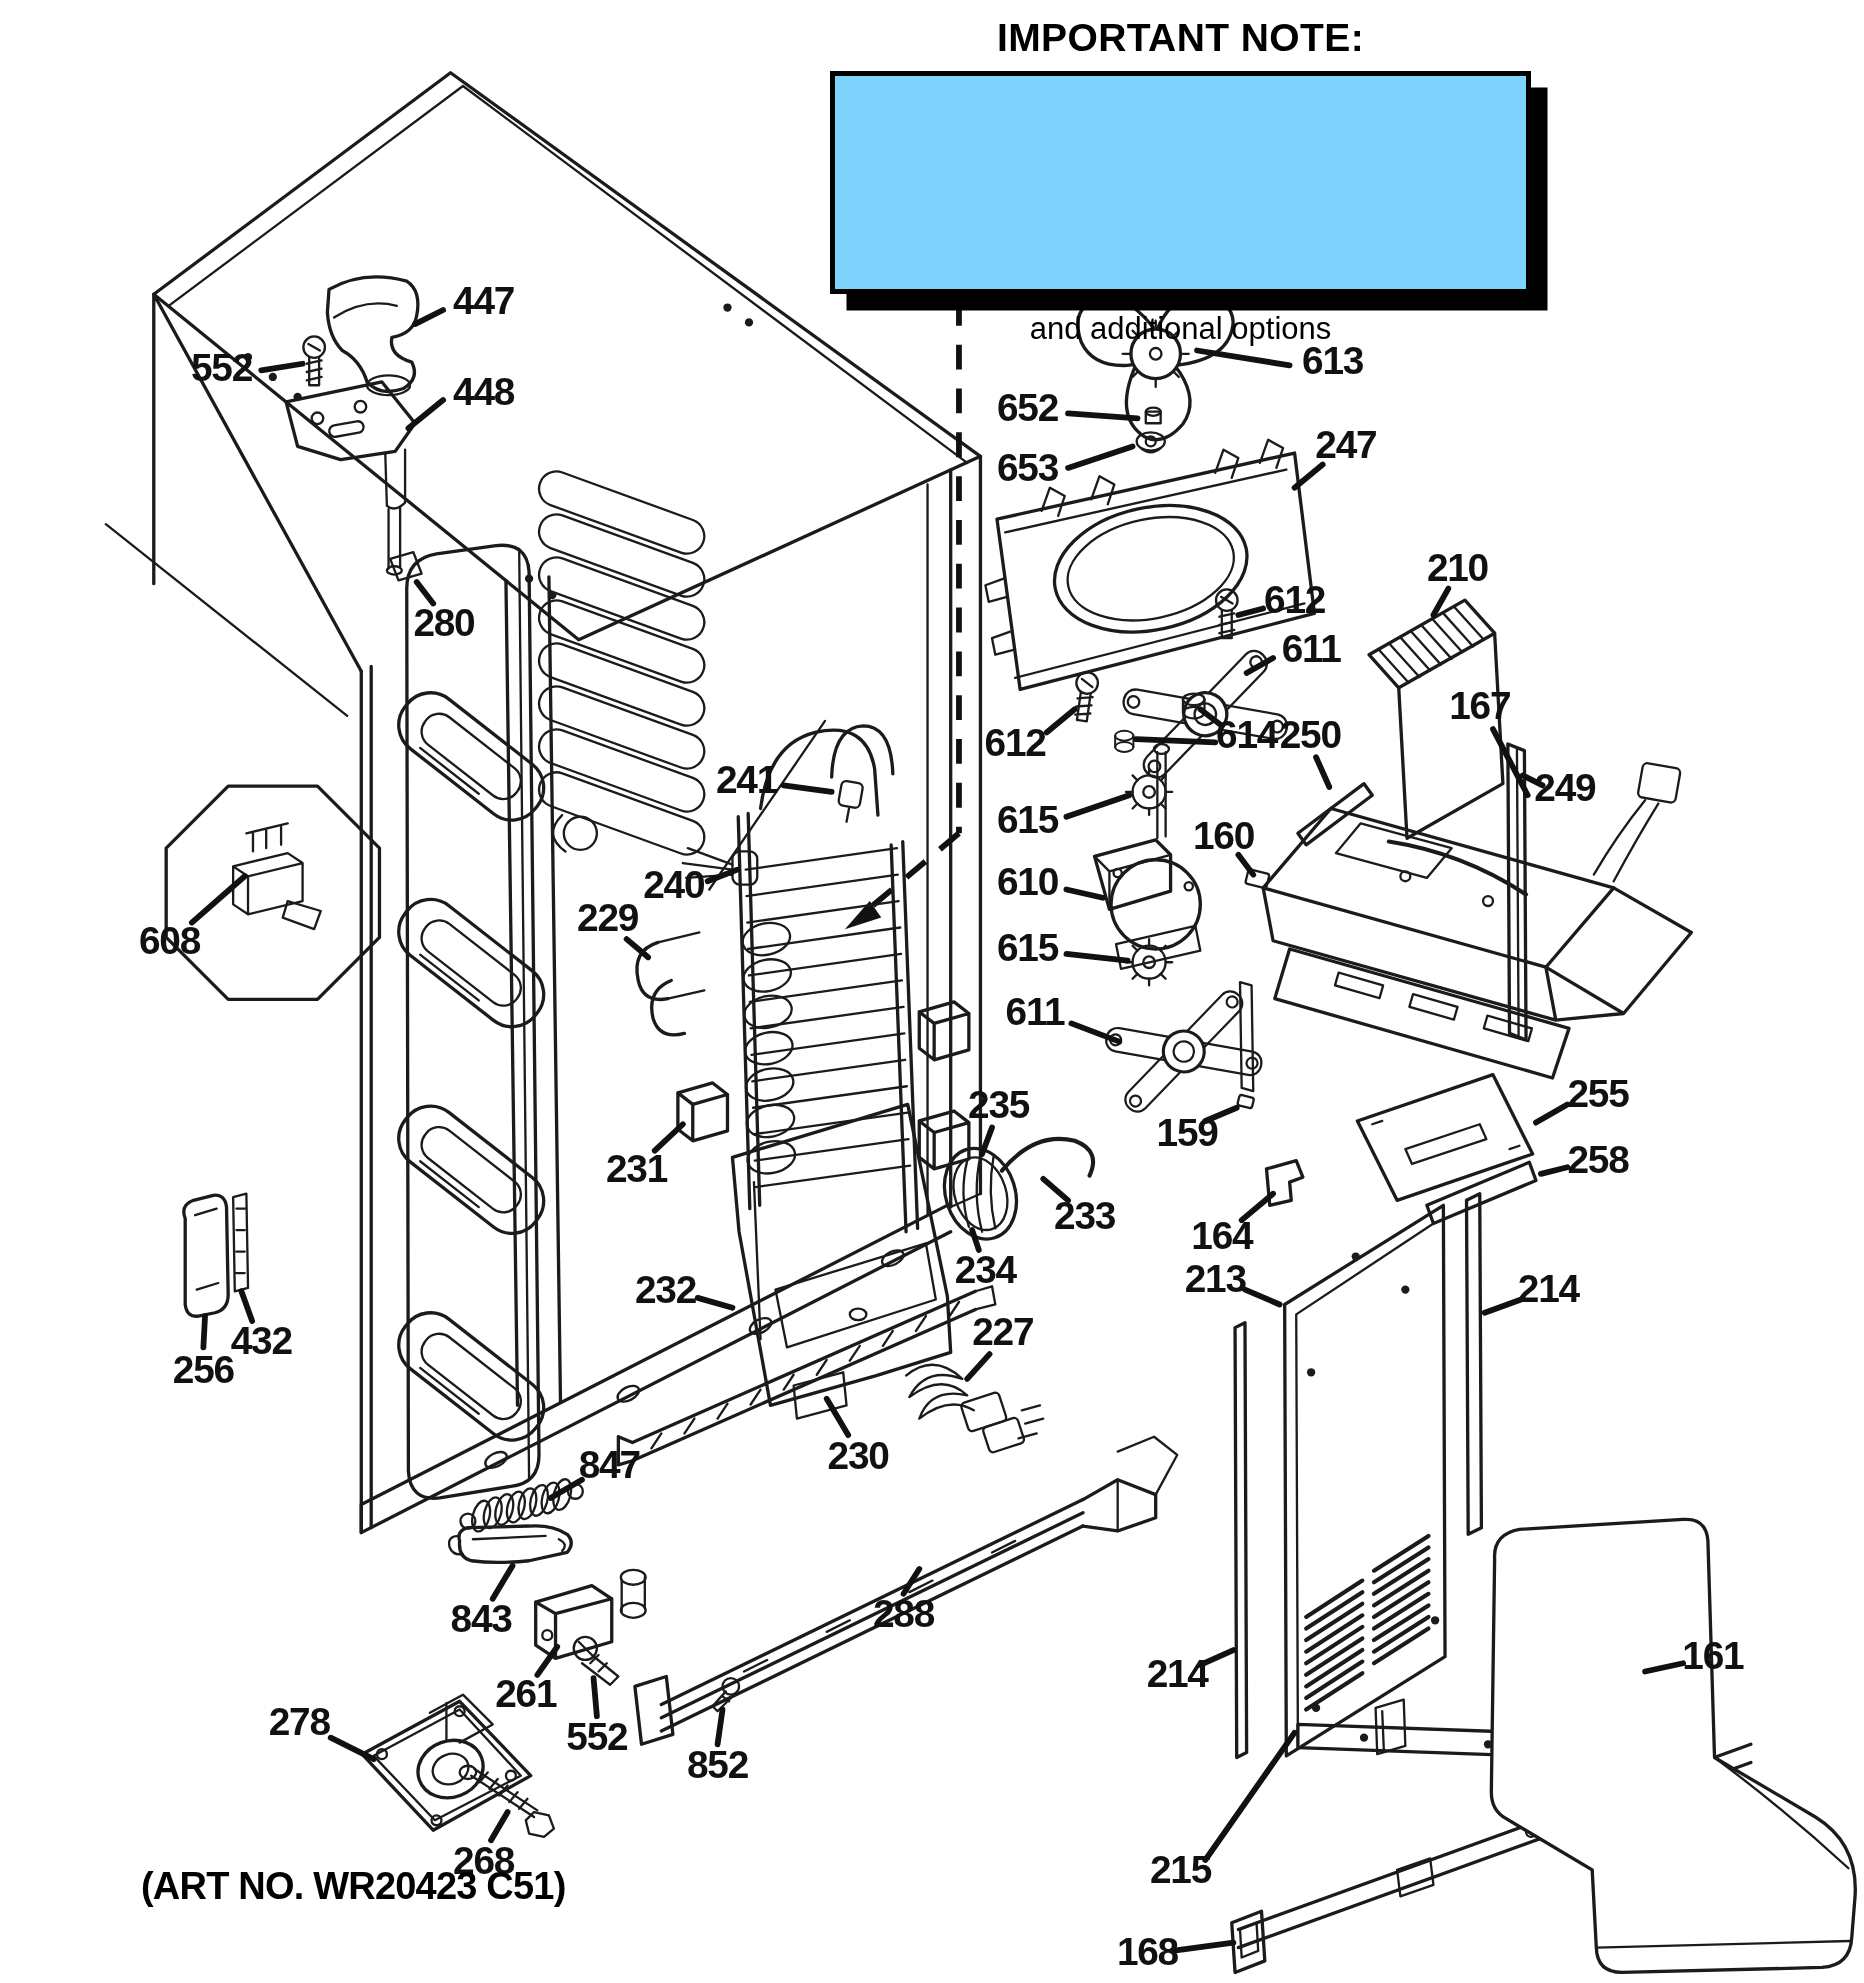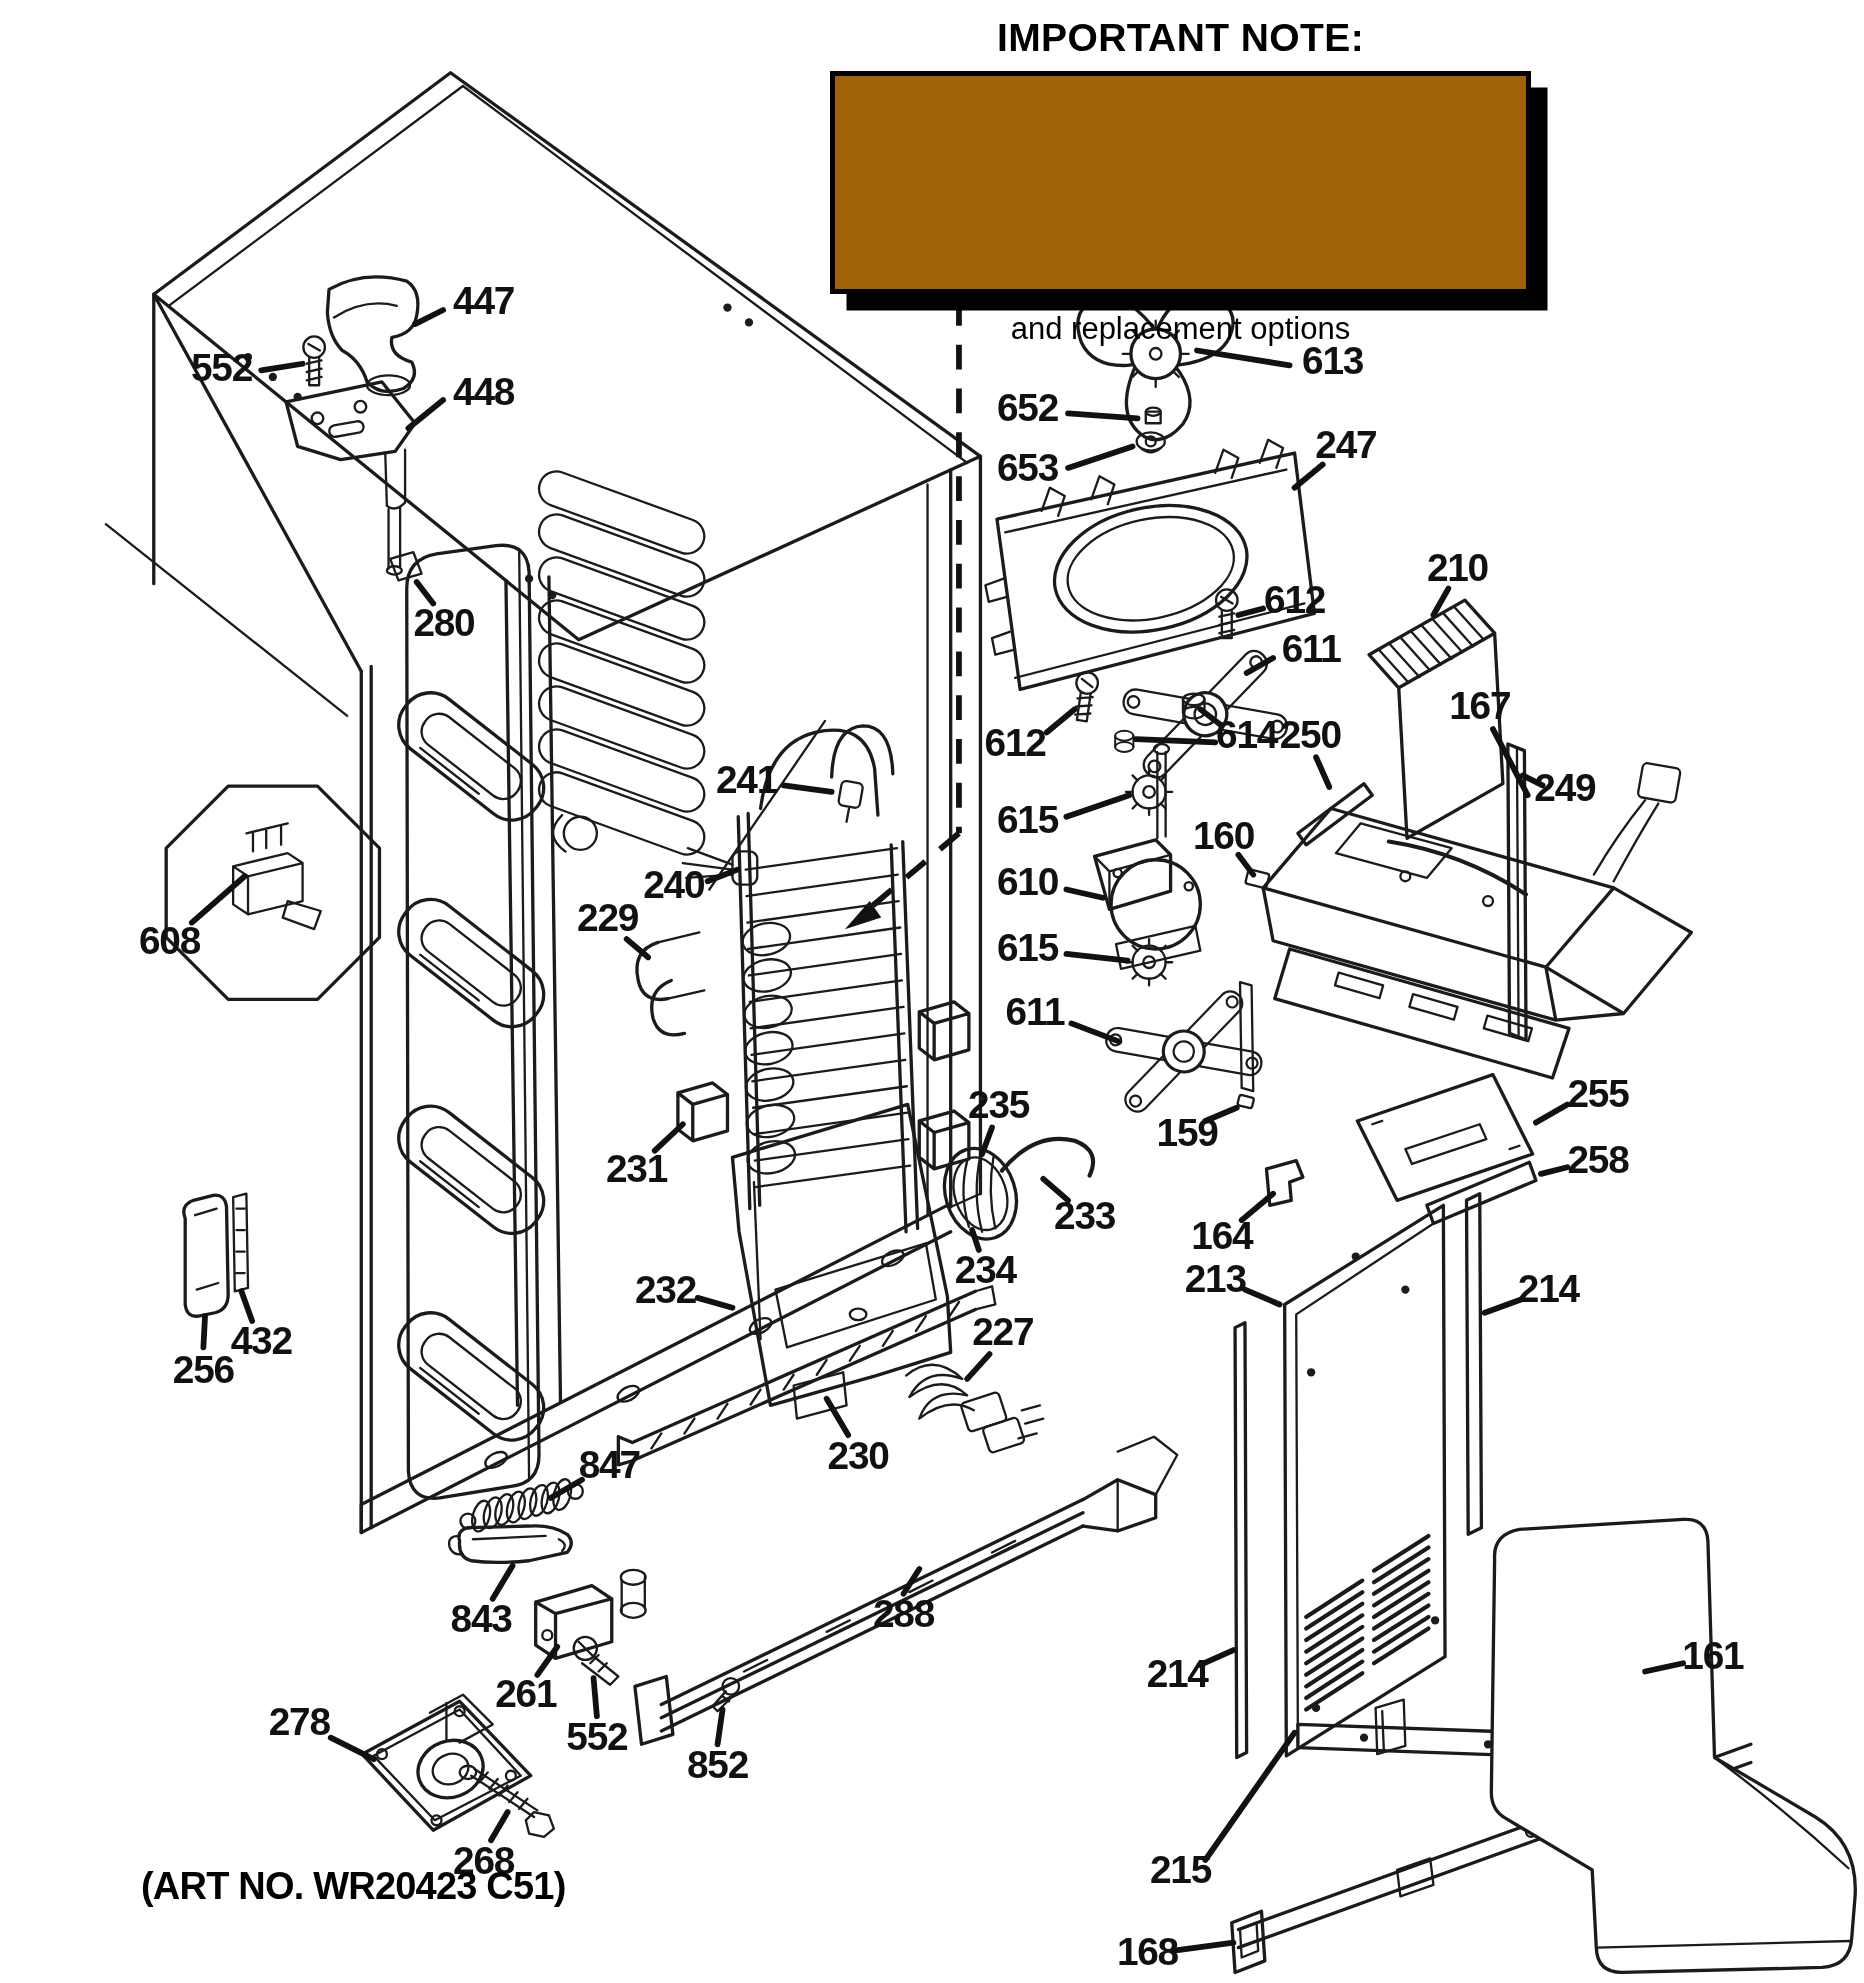--- a/index.html
+++ b/index.html
@@ -6,21 +6,21 @@
   .stage{position:relative;width:1865px;height:1984px;background:#fff;overflow:hidden;
          font-family:"Liberation Sans",sans-serif;}
   .stage svg{position:absolute;left:0;top:0;}
   .ln {fill:none;stroke:#1b1b1b;stroke-width:4;stroke-linecap:round;stroke-linejoin:round;}
   .ln2{fill:none;stroke:#1b1b1b;stroke-width:2.8;stroke-linecap:round;stroke-linejoin:round;}
   .ln5{fill:none;stroke:#1b1b1b;stroke-width:5;stroke-linecap:round;stroke-linejoin:round;}
   .wfill{fill:#fff;stroke:#1b1b1b;stroke-width:4;stroke-linejoin:round;}
   .dash{fill:none;stroke:#111;stroke-width:7;stroke-dasharray:30 23;}
   .leader{stroke:#111;stroke-width:7;stroke-linecap:round;}
   .co{font-family:"Liberation Sans",sans-serif;font-size:47px;font-weight:bold;fill:#111;letter-spacing:-1.5px;}
-  .notebox{position:absolute;left:830px;top:71px;width:691px;height:213px;background:#a16207;
+  .notebox{position:absolute;left:830px;top:71px;width:691px;height:213px;background:#7dd3fc;
            border:5.8px solid #000;box-shadow:16.5px 16.5px 0 #000;display:flex;flex-direction:column;
            align-items:center;justify-content:center;text-align:center;z-index:5;}
   .notebox .ttl{font-size:39px;font-weight:bold;letter-spacing:0.4px;margin-bottom:6.6px;color:#000;}
   .notebox .bodytxt{font-size:31px;line-height:1.3;color:#000;white-space:pre;}
   .artno{position:absolute;left:141px;top:1865px;font-size:38px;font-weight:bold;color:#000;
          letter-spacing:-0.8px;z-index:4;}
 </style>
 </head>
 <body>
 
@@ -519,19 +519,19 @@
         <line x1="2036" y1="2012" x2="1990" y2="2022" class="leader"></line>
         <text x="2072" y="2007" class="co" text-anchor="middle" dominant-baseline="middle">161</text>
       </g>
 </svg>
 
 <div class="notebox">
   <div class="ttl">IMPORTANT NOTE:</div>
   <div class="bodytxt"><br>
 <br>
 <br>
-<span>and replacement options</span></div>
+<span>and additional options</span></div>
 </div>
 
 <div class="artno">(ART NO. WR20423 C51)</div>
 
 </div>
 
 
 </body></html>

